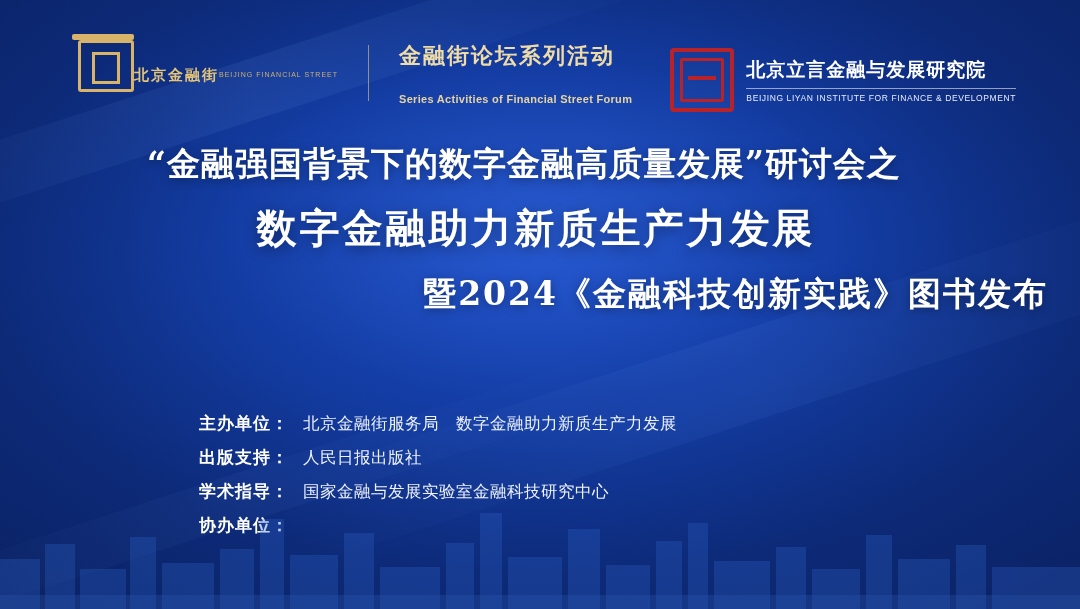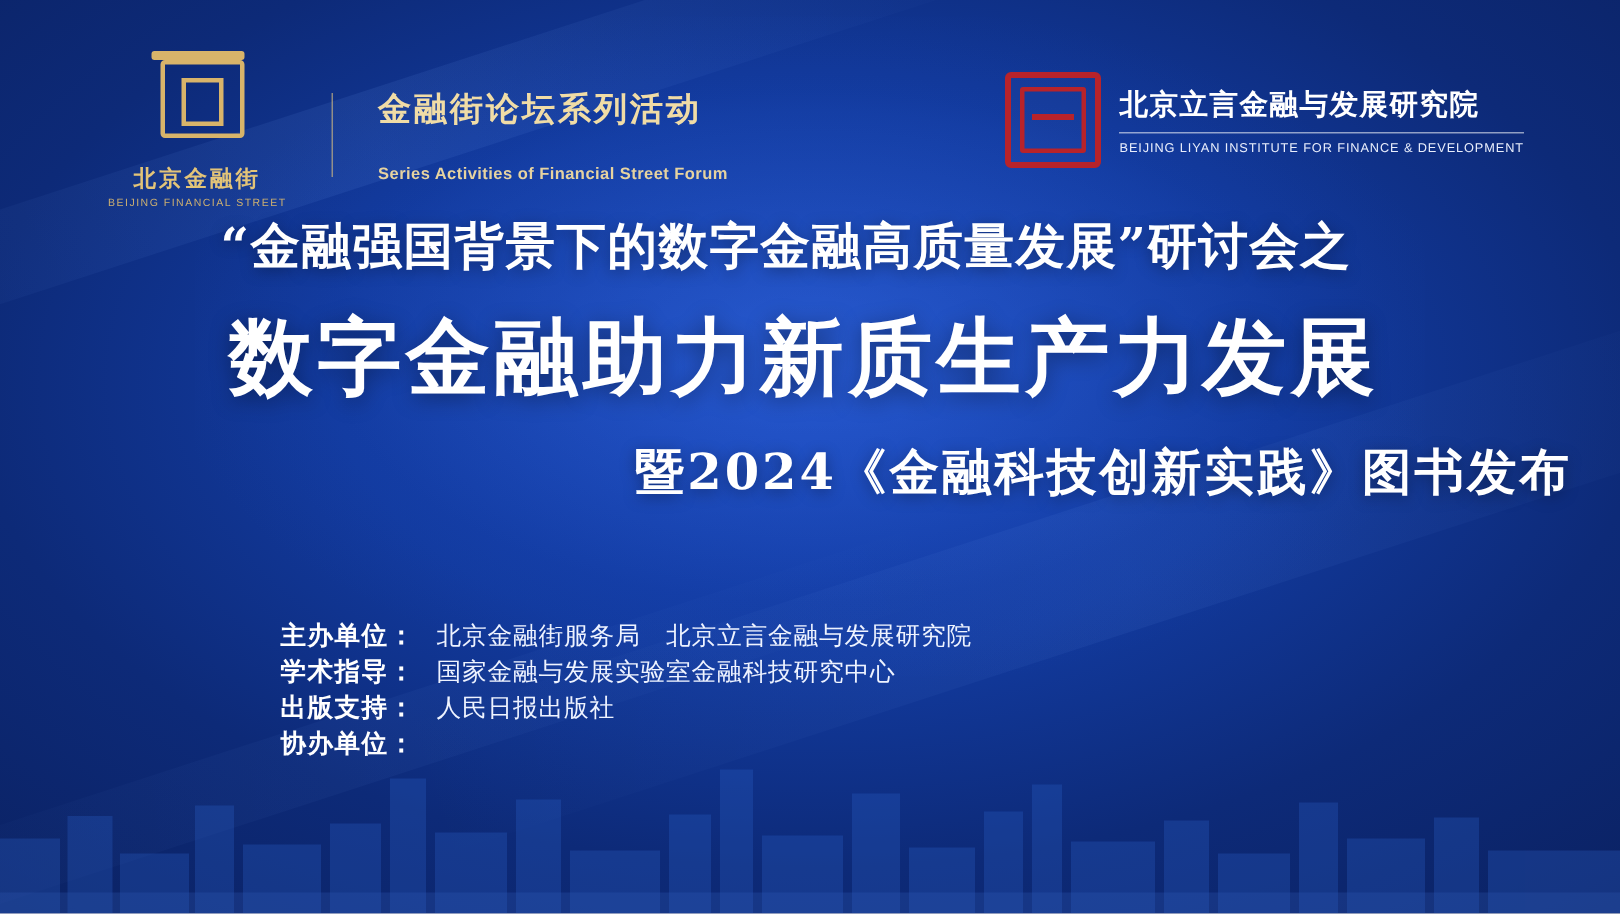--- a/index.html
+++ b/index.html
@@ -88,21 +88,21 @@
     width: 22px; height: 26px;
     border: 3px solid #d8b46a;
   }
   .gate-mark .gate-roof {
     position: absolute;
     left: 0; top: -6px;
     width: 62px; height: 6px;
     background: #d8b46a;
     border-radius: 2px;
   }
-  .logo-left-texts { display: flex; flex-direction: column; align-items: center; }
+  .logo-left-texts { display: flex; flex-direction: row; align-items: center; }
   .cn-brand {
     color: #e3c478;
     font-size: 15px;
     font-weight: bold;
     letter-spacing: 2px;
     margin-top: 4px;
     white-space: nowrap;
   }
   .en-brand {
     color: #cdb071;
@@ -194,21 +194,21 @@
   .line1 {
     color: #ffffff;
     font-size: 33px;
     font-weight: bold;
     letter-spacing: 1px;
     text-shadow: 0 2px 10px rgba(0,0,0,0.35);
     font-family: "DejaVu Serif", serif;
   }
   .line2 {
     color: #ffffff;
-    font-size: 56px;
+    font-size: 40px;
     font-weight: bold;
     letter-spacing: 3px;
     margin-top: 14px;
     text-shadow: 0 3px 14px rgba(0,0,0,0.4);
     font-family: Liberation Serif, serif;
     margin-left: 24px;
   }
   .line3 {
     color: #ffffff;
     font-size: 33px;
@@ -224,26 +224,26 @@
     font-size: 18px;
     font-weight: bold;
     margin-top: 34px;
     letter-spacing: 1px;
   }
 
   
   .credits {
     position: absolute;
     top: 412px;
-    left: 4px;
+    left: 16px;
     width: 868px;
     display: flex;
     flex-direction: column;
     align-items: center;
-    gap: 1px;
+    gap: 11px;
   }
   .credit-row {
     display: flex;
     align-items: baseline;
     width: 530px;
   }
   .credit-label {
     color: #ffffff;
     font-size: 17px;
     font-weight: bold;
@@ -306,29 +306,29 @@
 
   <div class="main">
     <div class="line1">“金融强国背景下的数字金融高质量发展”研讨会之</div>
     <div class="line2">数字金融助力新质生产力发展</div>
     <div class="line3">暨2024《金融科技创新实践》图书发布</div>
   </div>
 
   <div class="credits">
     <div class="credit-row">
       <div class="credit-label">主办单位：</div>
-      <div class="credit-value">北京金融街服务局　北京立言金融与发展研究院</div>
+      <div class="credit-value">北京金融街服务局　数字金融助力新质生产力发展</div>
+    </div>
+    <div class="credit-row">
+      <div class="credit-label">出版支持：</div>
+      <div class="credit-value">人民日报出版社</div>
     </div>
     <div class="credit-row">
       <div class="credit-label">学术指导：</div>
       <div class="credit-value">国家金融与发展实验室金融科技研究中心</div>
-    </div>
-    <div class="credit-row">
-      <div class="credit-label">出版支持：</div>
-      <div class="credit-value">人民日报出版社</div>
     </div>
     <div class="credit-row">
       <div class="credit-label">协办单位：</div>
     </div>
   </div>
 
   <svg class="skyline" viewBox="0 0 1080 120" preserveAspectRatio="none">
     <g fill="#2f63c9" opacity="0.55">
       <rect x="0" y="70" width="40" height="50"></rect>
       <rect x="45" y="55" width="30" height="65"></rect>

